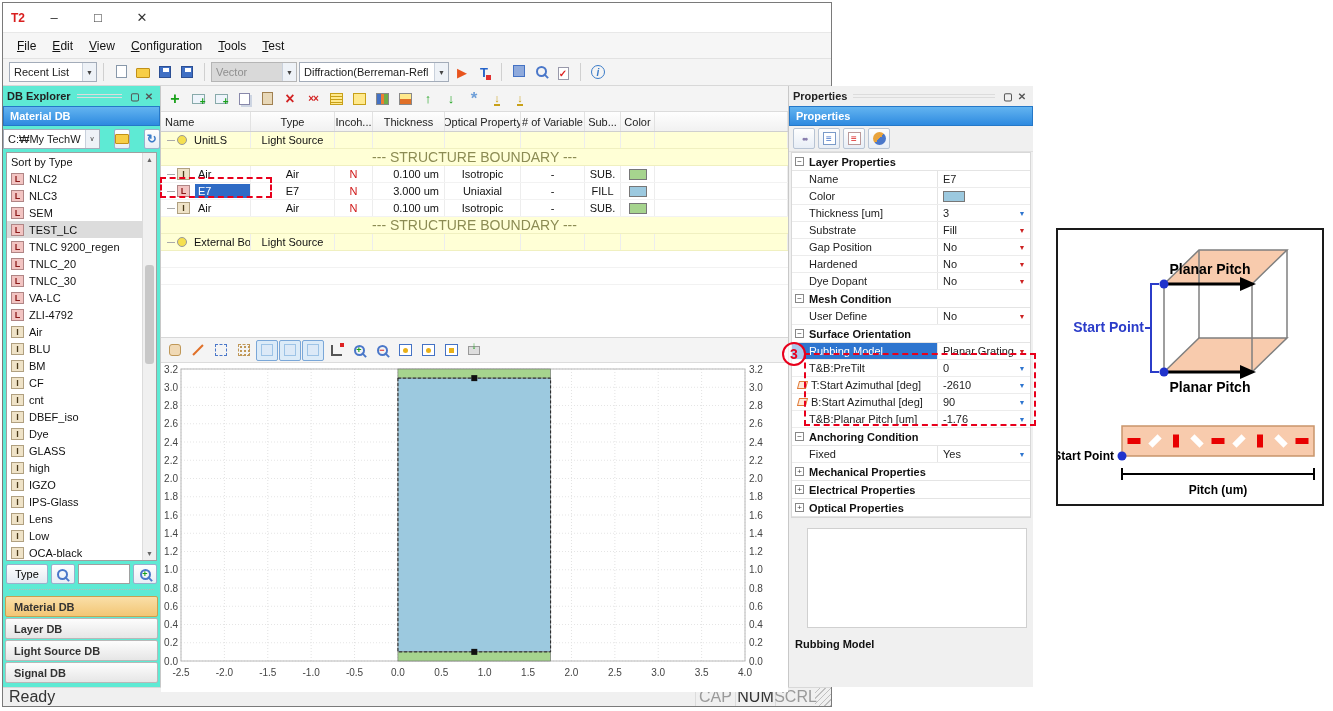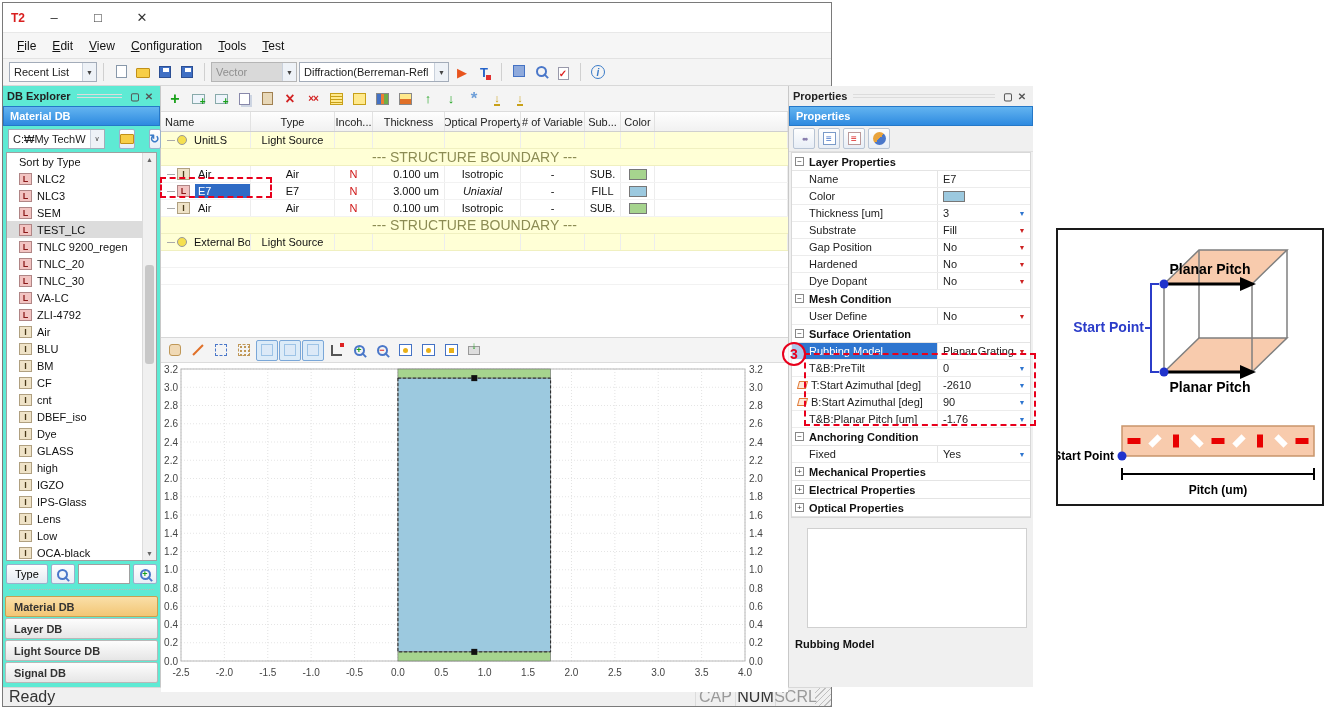--- a/index.html
+++ b/index.html
@@ -80,26 +80,26 @@
 .ic-gearset{width:13px;height:13px;border-radius:50%;background:linear-gradient(135deg,#e8a33d 50%,#4a77c9 50%)}
 .ic-minicube{width:9px;height:8px;border:1px solid #e07b39;background:#fdeada;transform:skewX(-15deg);margin-right:4px;flex:0 0 auto}
 
 .main{flex:1;display:flex;min-height:0}
 
 .sidebar{width:158px;border-right:1px solid #c8c8c8;background:#5eead4;display:flex;flex-direction:column}
 .panelhead{height:20px;display:flex;align-items:center;padding:0 4px;font-size:11px;font-weight:bold;color:#222;flex:0 0 auto}
 .panelhead .grip{flex:1;height:4px;margin:0 6px;border-top:1px solid #dcdcdc;border-bottom:1px solid #dcdcdc}
 .panelhead .pbtn{width:14px;text-align:center;color:#555;font-size:10px}
 .bluetab{height:20px;background:linear-gradient(#63b4f0,#2e8ae0);color:#fff;font-weight:bold;font-size:11px;display:flex;align-items:center;padding-left:6px;flex:0 0 auto;border:1px solid #2578c8}
-.pathrow{height:26px;display:flex;align-items:center;gap:14px;padding:0 5px;flex:0 0 auto}
+.pathrow{height:26px;display:flex;align-items:center;gap:14px;padding:0 0;flex:0 0 auto}
 .sq-btn{width:24px;height:20px;border:1px solid #9ab0cc;background:linear-gradient(#fefefe,#e8eef6);display:inline-flex;align-items:center;justify-content:center;border-radius:2px}
 .ic-refresh::before{content:"↻";color:#3a7bc8;font-weight:bold;font-size:12px}
 .dblist{flex:1;margin:0 3px;background:#fff;border:1px solid #a0a0a0;overflow:hidden;display:flex;min-height:0}
 .dbitems{flex:1;overflow:hidden}
-.dbrow{height:17px;display:flex;align-items:center;padding-left:12px;font-size:11px;color:#111;white-space:nowrap}
+.dbrow{height:17px;display:flex;align-items:center;padding-left:4px;font-size:11px;color:#111;white-space:nowrap}
 .dbrow.selected{background:#dcdcdc}
 .badge{width:13px;height:12px;border:1px solid #b08585;font-size:9px;font-weight:bold;display:inline-flex;align-items:center;justify-content:center;margin-right:5px;flex:0 0 auto}
 .badge.b-l{background:#f2c4c2;color:#8b1a1a}
 .badge.b-i{background:#efe3c8;color:#4a3a1a;border-color:#b0a080}
 .scrollcol{width:14px;background:#f0f0f0;border-left:1px solid #dcdcdc;display:flex;flex-direction:column;align-items:center;flex:0 0 auto}
 .scrollcol .sarr{font-size:7px;color:#666;height:13px;display:flex;align-items:center}
 .scrollcol .strack{flex:1;width:100%;position:relative}
 .scrollcol .sthumb{position:absolute;left:2px;right:2px;top:26%;height:26%;background:#c8c8c8;border-radius:3px}
 .searchrow{height:26px;display:flex;align-items:center;gap:3px;padding:0 3px;flex:0 0 auto}
 .typebtn{height:20px;padding:0 8px;border:1px solid #9ab0cc;background:linear-gradient(#fefefe,#e4eaf2);font-size:11px;border-radius:2px;display:inline-flex;align-items:center}
@@ -473,21 +473,21 @@
             </div>
             <div class="trow">
               <span class="td left" style="width: 90px;">
                 <span class="treeh"></span>
                 <span class="badge b-l">L</span>
                 <span class="nlabel sel">E7</span>
               </span>
               <span class="td" style="width: 84px;">E7</span>
               <span class="td redtxt" style="width: 38px;">N</span>
               <span class="td right" style="width: 72px;">3.000 um</span>
-              <span class="td" style="width: 76px; font-style: italic;">Uniaxial</span>
+              <span class="td" style="width: 76px;">Uniaxial</span>
               <span class="td" style="width: 64px;">-</span>
               <span class="td" style="width: 36px;">FILL</span>
               <span class="td" style="width: 34px;">
                 <span class="swatch" style="background: rgb(156, 201, 223);"></span>
               </span>
               <span class="td" style="flex: 1 1 0%;"></span>
             </div>
             <div class="trow">
               <span class="td left" style="width: 90px;">
                 <span class="treeh"></span>

